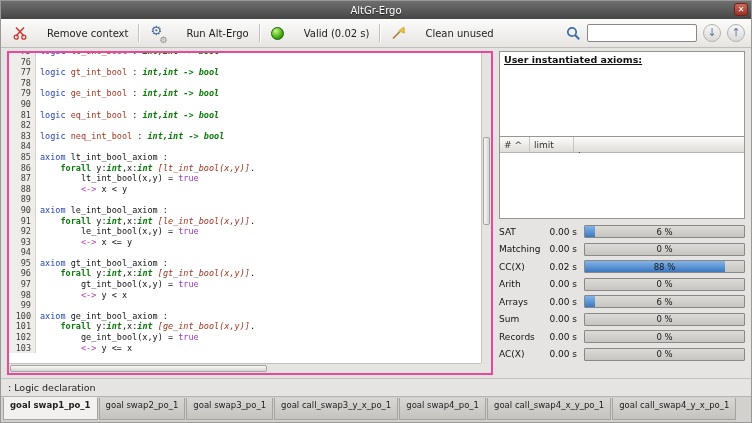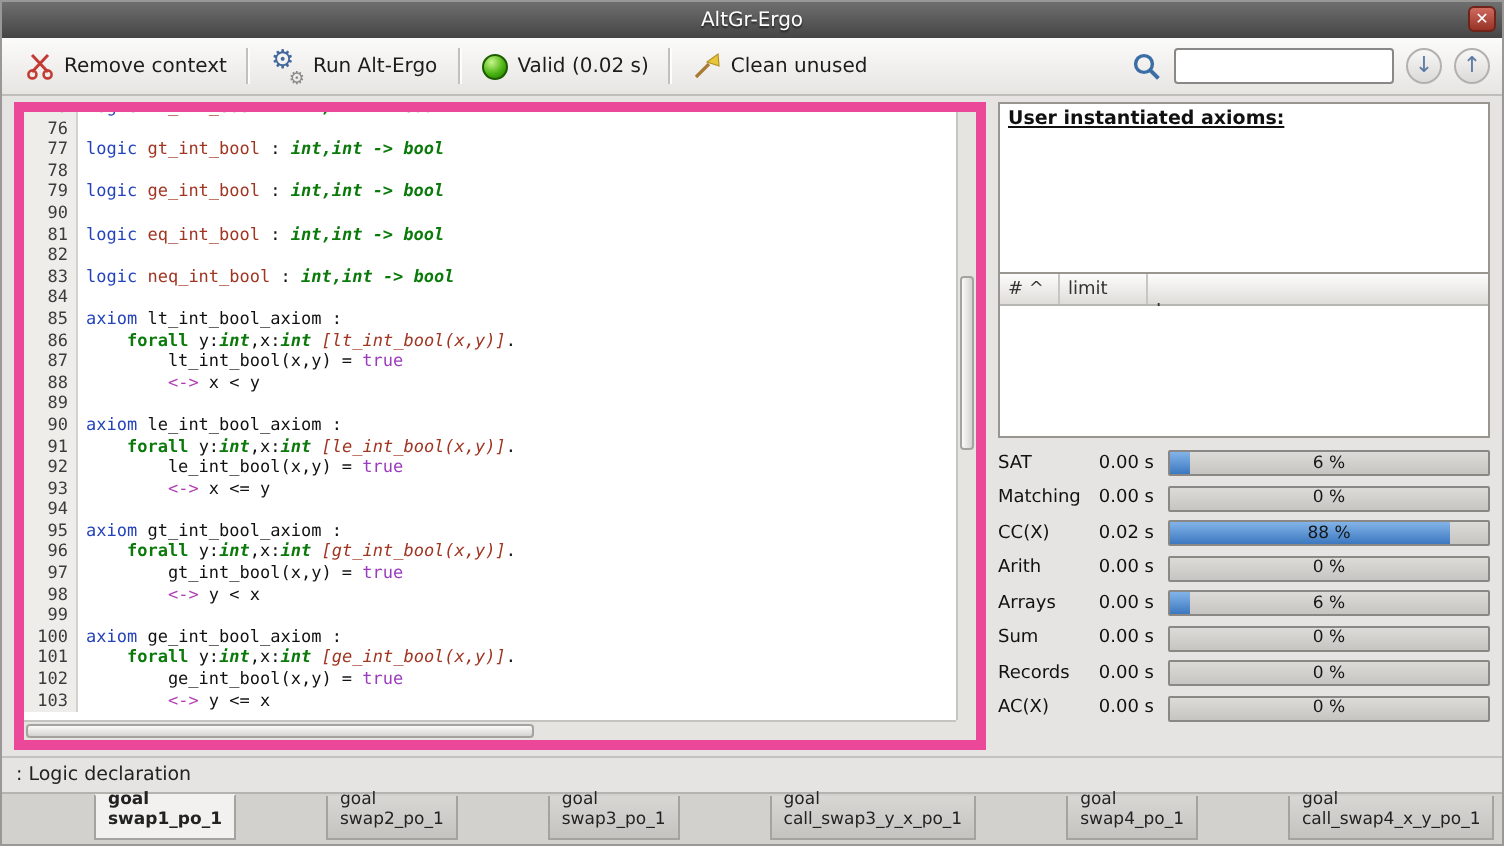--- a/index.html
+++ b/index.html
@@ -9,32 +9,32 @@
   .titlebar{height:18px;flex:none;background:linear-gradient(#6f6f6f,#454545);display:flex;align-items:center;position:relative;}
   .titlebar .title{flex:1;text-align:center;color:#fff;font-size:10px;font-weight:normal;text-shadow:0 1px 1px #222;}
   .close-btn{position:absolute;right:3px;top:2px;width:14px;height:13px;border-radius:3px;background:linear-gradient(#cf6a5e,#963226);border:1px solid #702318;color:#fff;font-size:8px;line-height:12px;text-align:center;box-sizing:border-box;}
   
   .menubar{height:18px;flex:none;background:#f1f0ee;border-bottom:1px solid #c9c7c4;display:flex;align-items:center;font-size:10px;color:#222;padding:0 4px;}
   .menu-items{display:flex;height:100%;align-items:center;}
   .menu-item{padding:1px 8px;}
   .menu-grip{margin-left:auto;width:13px;height:10px;background:#dcdbd9;border:1px solid #b5b3b0;}
   
   .toolbar{height:28px;flex:none;background:linear-gradient(#fbfbfa,#e7e5e2);border-bottom:1px solid #c0beba;display:flex;align-items:center;padding:0 6px;font-size:10px;color:#1c1c1c;}
-  .tbtn{display:flex;align-items:center;gap:5px;padding:3px 6px;border-radius:3px;}
+  .tbtn{display:flex;align-items:center;gap:20px;padding:3px 6px;border-radius:3px;}
   .tsep{width:1px;height:18px;background:#c2c0bc;border-right:1px solid #fdfdfd;margin:0 4px;}
   .sphere{width:13px;height:13px;border-radius:50%;background:radial-gradient(circle at 35% 28%,#c8f58c,#4db513 55%,#1e6e00);border:1px solid #1c5c00;box-sizing:border-box;}
   .gearwrap{position:relative;width:16px;height:15px;}
   .gear1{position:absolute;left:0;top:-3px;color:#44689c;font-size:13px;}
   .gear2{position:absolute;right:-1px;bottom:-4px;color:#8b8b8b;font-size:9px;}
   .searchgrp{margin-left:auto;display:flex;align-items:center;gap:6px;}
   .search-input{width:102px;height:16px;border:1px solid #8a8886;border-radius:2px;background:#fff;font-size:10px;padding:0 3px;font-family:"DejaVu Sans",sans-serif;}
   .navbtn{width:18px;height:18px;border-radius:50%;border:1px solid #b3b1ad;background:linear-gradient(#f7f7f6,#dcdad7);color:#5b7aa5;font-size:11px;line-height:16px;text-align:center;box-sizing:border-box;}
   
   .content{flex:1;display:flex;padding:3px 6px;gap:6px;min-height:0;}
-  .editor{flex:none;width:486px;background:#fff;border:5px solid #ec4899;position:relative;overflow:hidden;box-sizing:border-box;}
+  .editor{flex:none;width:486px;background:#fff;border:2px solid #ec4899;position:relative;overflow:hidden;box-sizing:border-box;}
   .lines{position:absolute;top:0;left:0;right:10px;bottom:10px;overflow:hidden;font-family:"DejaVu Sans Mono","Liberation Mono",monospace;font-size:8.5px;line-height:10.6px;}
   .line{display:flex;height:10.6px;white-space:pre;}
   .line:first-child{margin-top:-7px;}
   .lno{flex:none;width:22px;padding-right:4px;text-align:right;background:#efedea;border-right:1px solid #d4d2cf;color:#3c3c3c;}
   .code{padding-left:4px;white-space:pre;color:#111;}
   .sy-k{color:#2443bb;}
   .sy-t{color:#0a7a0a;font-weight:bold;font-style:italic;}
   .sy-n{color:#a03522;}
   .sy-f{color:#0a7a0a;font-weight:bold;}
   .sy-tr{color:#a03522;font-style:italic;}
@@ -61,21 +61,21 @@
   .stat-row{display:flex;align-items:center;height:13px;font-size:9px;color:#111;}
   .stat-label{width:46px;flex:none;}
   .stat-time{width:32px;flex:none;text-align:right;padding-right:7px;}
   .stat-bar{flex:1;height:13px;position:relative;border:1px solid #8a8884;background:linear-gradient(#dddbd8,#c7c5c1);border-radius:1px;overflow:hidden;box-sizing:border-box;}
   .stat-fill{position:absolute;left:0;top:0;bottom:0;background:linear-gradient(#83b4e8,#3c78c0);}
   .stat-pct{position:absolute;left:0;top:0;right:0;bottom:0;display:flex;align-items:center;justify-content:center;font-size:8.5px;color:#161616;}
   
   .statusbar{height:17px;flex:none;border-top:1px solid #c4c2be;display:flex;align-items:center;padding:0 7px;font-size:9.5px;color:#222;background:#e6e4e2;}
   
   .tabbar{height:22px;flex:none;background:#d3d1ce;border-top:1px solid #b5b3b0;display:flex;align-items:stretch;padding:1px 2px 2px;gap:1px;}
-  .tab{font-size:8.5px;color:#222;padding:3px 6px 11px;background:linear-gradient(#d9d7d4,#c5c3c0);border:1px solid #a5a3a0;border-top:none;display:flex;align-items:center;box-sizing:border-box;margin-left:44px;}
+  .tab{font-size:8.5px;color:#222;padding:3px 6px 11px;background:linear-gradient(#d9d7d4,#c5c3c0);border:1px solid #a5a3a0;border-top:none;display:flex;align-items:center;box-sizing:border-box;}
   .tab.active{background:#f2f1ef;border-top:1px solid #f2f1ef;margin-top:-1px;font-weight:bold;}
   svg{display:block;}
 </style>
 </head>
 <body>
 
 <div class="window">
 
   <div class="titlebar">
     <span class="title">AltGr-Ergo</span>

